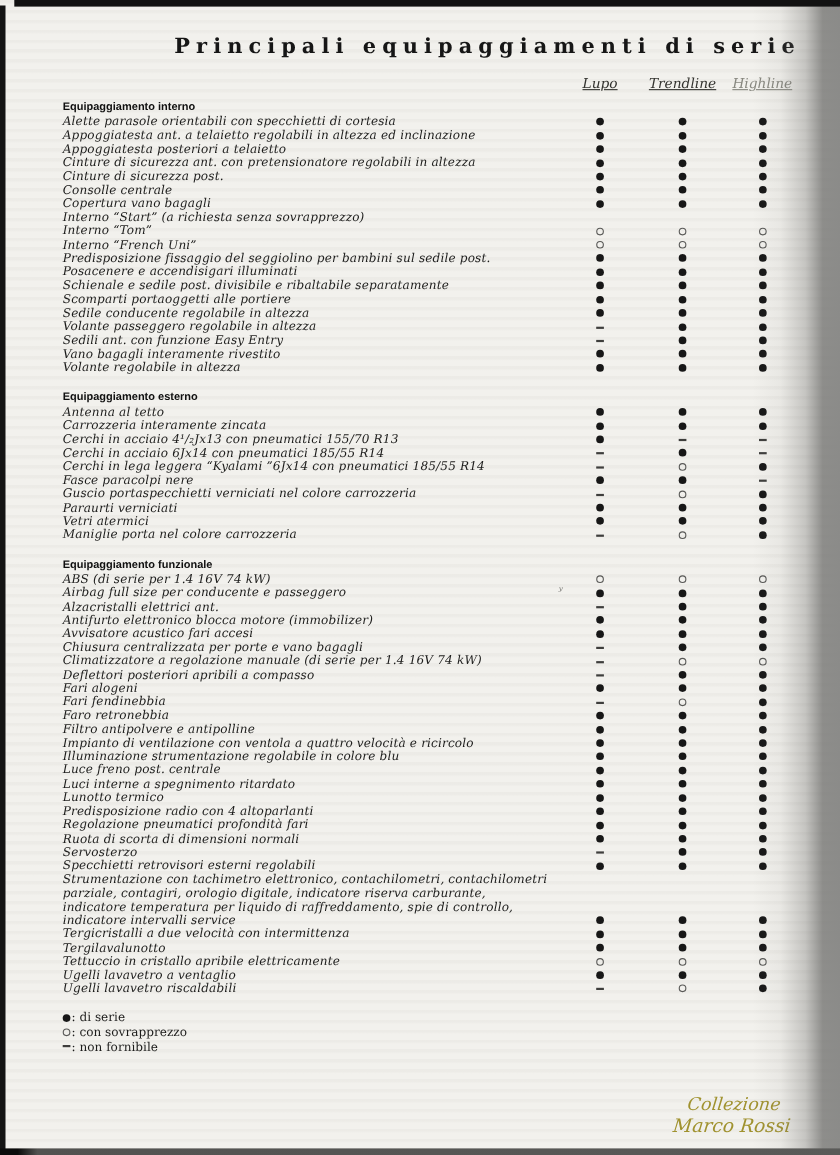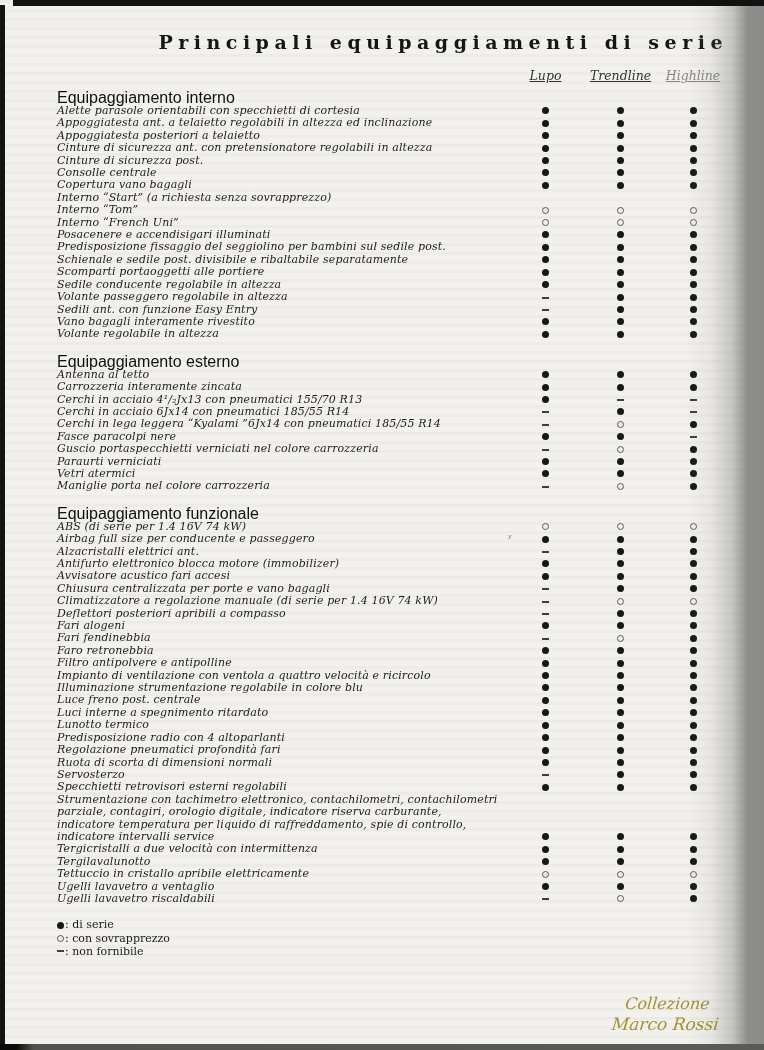--- a/index.html
+++ b/index.html
@@ -39,21 +39,21 @@
 
   .grid-row { display:grid; grid-template-columns:1fr 75px 75px 70px; }
 
   .col-headers { margin-top:14px; font-style:italic; font-size:12.5px; line-height:15px; color:#33332f; }
   .col-headers .col-head { text-align:center;text-decoration:underline; }
   .col-headers .faded { color:#87877f; }
 
   .section-header {
     margin-top:14px; margin-bottom:1px;
     font-family:"Liberation Sans", sans-serif;
-    font-weight:normal; font-size:16px; line-height:13px; color:#101010;
+    font-weight:bold; font-size:10px; line-height:13px; color:#101010;
   }
   .section-header.first { margin-top:8px; }
 
   .row { font-style:italic; font-size:11px; line-height:12.4px; letter-spacing:0.012em; color:#1c1c1b; }
   .row .label { padding-right:6px; }
   .cell { display:flex; justify-content:center; align-self:end; margin-bottom:3px; }
 
   .sym { display:inline-block; }
   .sym-filled { width:7px; height:7px; border-radius:50%; background:#171717; }
   .sym-open   { width:5px; height:5px; border-radius:50%; border:1px solid #585856; background:transparent; }
@@ -197,33 +197,33 @@
             <span class="sym sym-open"></span>
           </div>
           <div class="cell">
             <span class="sym sym-open"></span>
           </div>
           <div class="cell">
             <span class="sym sym-open"></span>
           </div>
         </div>
         <div class="grid-row row">
+          <div class="label">Predisposizione fissaggio del seggiolino per bambini sul sedile post.</div>
+          <div class="cell">
+            <span class="sym sym-filled"></span>
+          </div>
+          <div class="cell">
+            <span class="sym sym-filled"></span>
+          </div>
+          <div class="cell">
+            <span class="sym sym-filled"></span>
+          </div>
+        </div>
+        <div class="grid-row row">
           <div class="label">Posacenere e accendisigari illuminati</div>
-          <div class="cell">
-            <span class="sym sym-filled"></span>
-          </div>
-          <div class="cell">
-            <span class="sym sym-filled"></span>
-          </div>
-          <div class="cell">
-            <span class="sym sym-filled"></span>
-          </div>
-        </div>
-        <div class="grid-row row">
-          <div class="label">Predisposizione fissaggio del seggiolino per bambini sul sedile post.</div>
           <div class="cell">
             <span class="sym sym-filled"></span>
           </div>
           <div class="cell">
             <span class="sym sym-filled"></span>
           </div>
           <div class="cell">
             <span class="sym sym-filled"></span>
           </div>
         </div>

